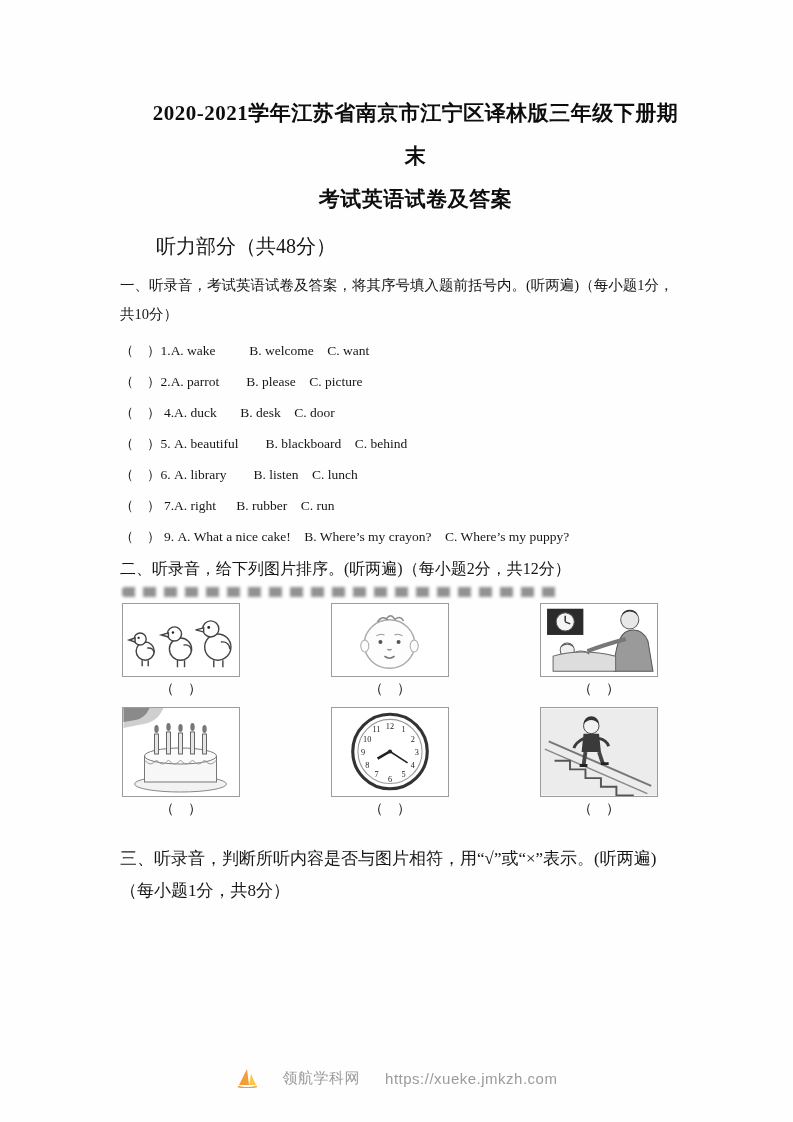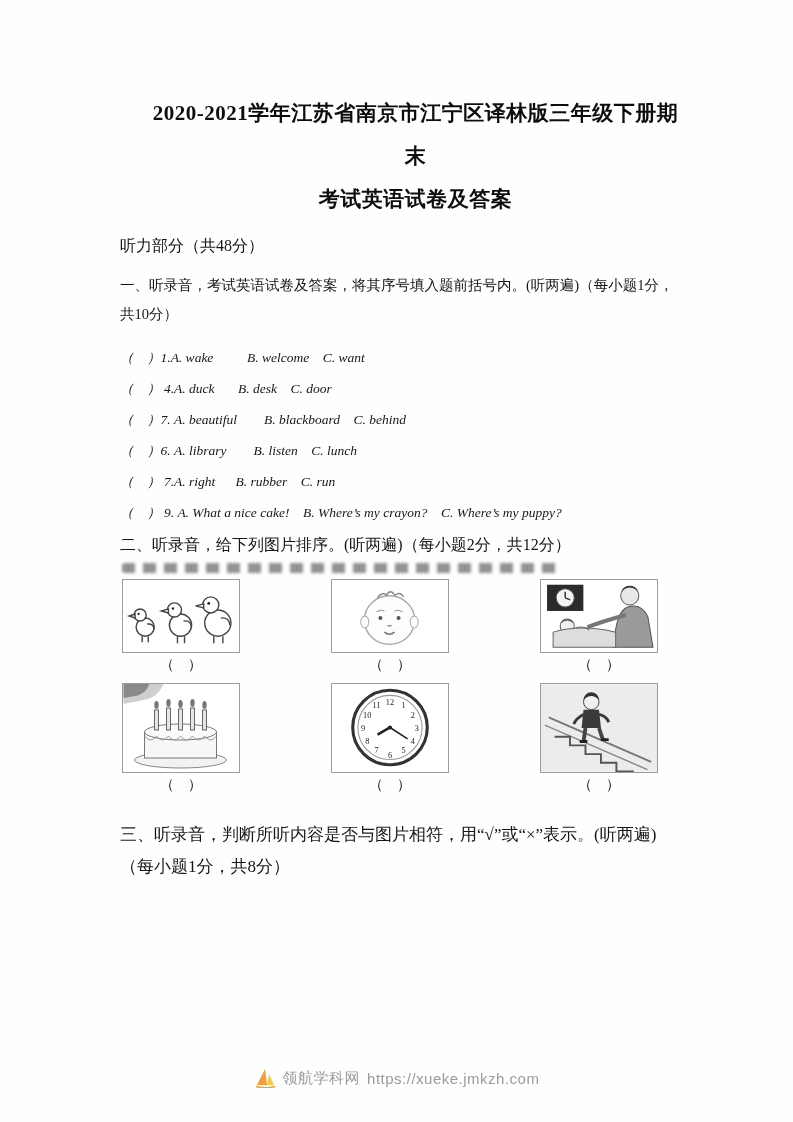--- a/index.html
+++ b/index.html
@@ -12,23 +12,23 @@
     font-family:"Liberation Serif", serif;
     color:#161616;
   }
   .content {
     position:absolute; left:120px; top:92px; width:560px;
   }
   .title {
     text-align:center; font-weight:bold; font-size:21px; line-height:43px;
     color:#0d0d0d; letter-spacing:0.5px;margin-left:31px;
   }
-  .section-header { margin-top:14px; font-size:16px; line-height:22px; }
+  .section-header { margin-top:14px; font-size:20px; line-height:22px;margin-left:36px; }
   .instructions { margin-top:14px; font-size:14.5px; line-height:29px; white-space:pre-wrap; }
-  .items { margin-top:13px;font-style:italic; }
+  .items { margin-top:6px; }
   .item { font-size:13.5px; line-height:31px; white-space:pre-wrap; }
   .part2-instructions { margin-top:2px; font-size:16px; line-height:29px; white-space:pre-wrap; }
   .smudge {
     margin-top:4px; margin-left:2px; width:440px; height:10px;
     background:repeating-linear-gradient(90deg,#3a3a3a 0 13px, rgba(0,0,0,0) 13px 21px);
     opacity:.55; filter:blur(1.6px); border-radius:3px;
   }
   .grid-row { display:flex; margin-left:2px; }
   .cell { width:118px; }
   .cell + .cell { margin-left:91px; }
@@ -37,21 +37,21 @@
   }
   .row1 .img-box { height:74px; }
   .row2 .img-box { height:90px; }
   .row1 { margin-top:6px; }
   .row2 { margin-top:6px; }
   .img-box svg { display:block; width:100%; height:100%; }
   .blank { text-align:center; font-size:14px; line-height:24px; white-space:pre; }
   .part3 { margin-top:22px; font-size:17px; line-height:32px; white-space:pre-wrap; }
   .footer {
     position:absolute; left:0; right:0; top:1068px;
-    display:flex; align-items:center; justify-content:center; gap:7px;
+    display:flex; align-items:center; justify-content:center; gap:25px;
     font-family:"Liberation Sans", sans-serif;
     font-size:15px; color:#9b9b9b; letter-spacing:0.5px;
   }
   .footer svg { display:block; }
 </style>
 </head>
 <body>
 
 <div class="page">
   <div class="content">
@@ -60,22 +60,23 @@
       <div>2020-2021学年江苏省南京市江宁区译林版三年级下册期末</div>
       <div>考试英语试卷及答案</div>
     </div>
 
     <div class="section-header">听力部分（共48分）</div>
 
     <div class="instructions">一、听录音，考试英语试卷及答案，将其序号填入题前括号内。(听两遍)（每小题1分，共10分）</div>
 
     <div class="items">
       <div class="item">（    ）1.A. wake          B. welcome    C. want</div>
+      <div class="item">（    ）2.A. parrot        B. please    C. picture</div>
       <div class="item">（    ） 4.A. duck       B. desk    C. door</div>
-      <div class="item">（    ）7. A. beautiful        B. blackboard    C. behind</div>
+      <div class="item">（    ）5. A. beautiful        B. blackboard    C. behind</div>
       <div class="item">（    ）6. A. library        B. listen    C. lunch</div>
       <div class="item">（    ） 7.A. right      B. rubber    C. run</div>
       <div class="item">（    ） 9. A. What a nice cake!    B. Where’s my crayon?    C. Where’s my puppy?</div>
     </div>
 
     <div class="part2-instructions">二、听录音，给下列图片排序。(听两遍)（每小题2分，共12分）</div>
 
     <div class="smudge"></div>
 
     <div class="grid-row row1">

